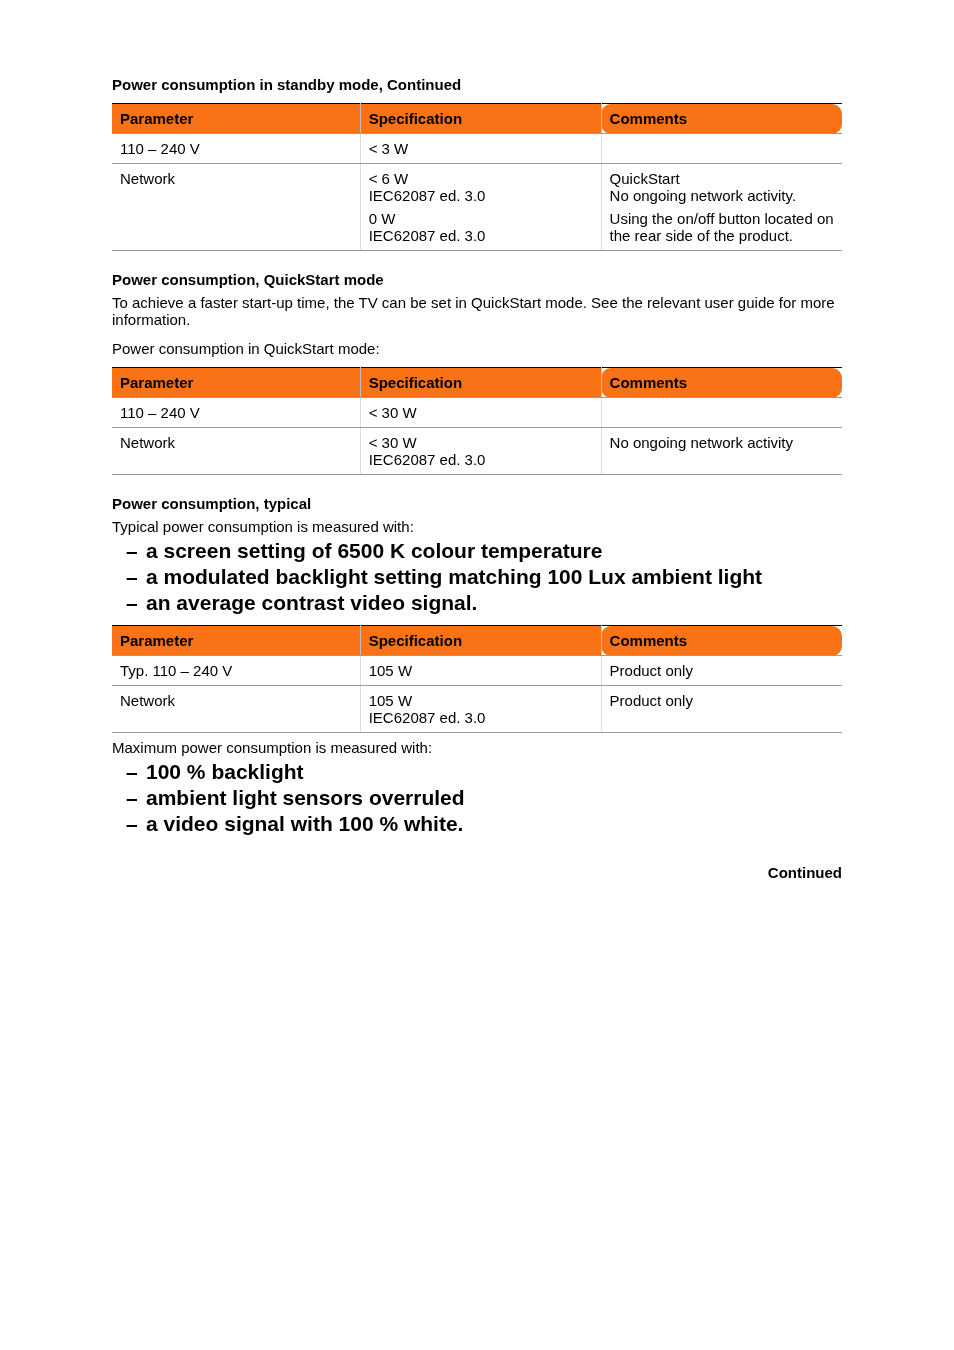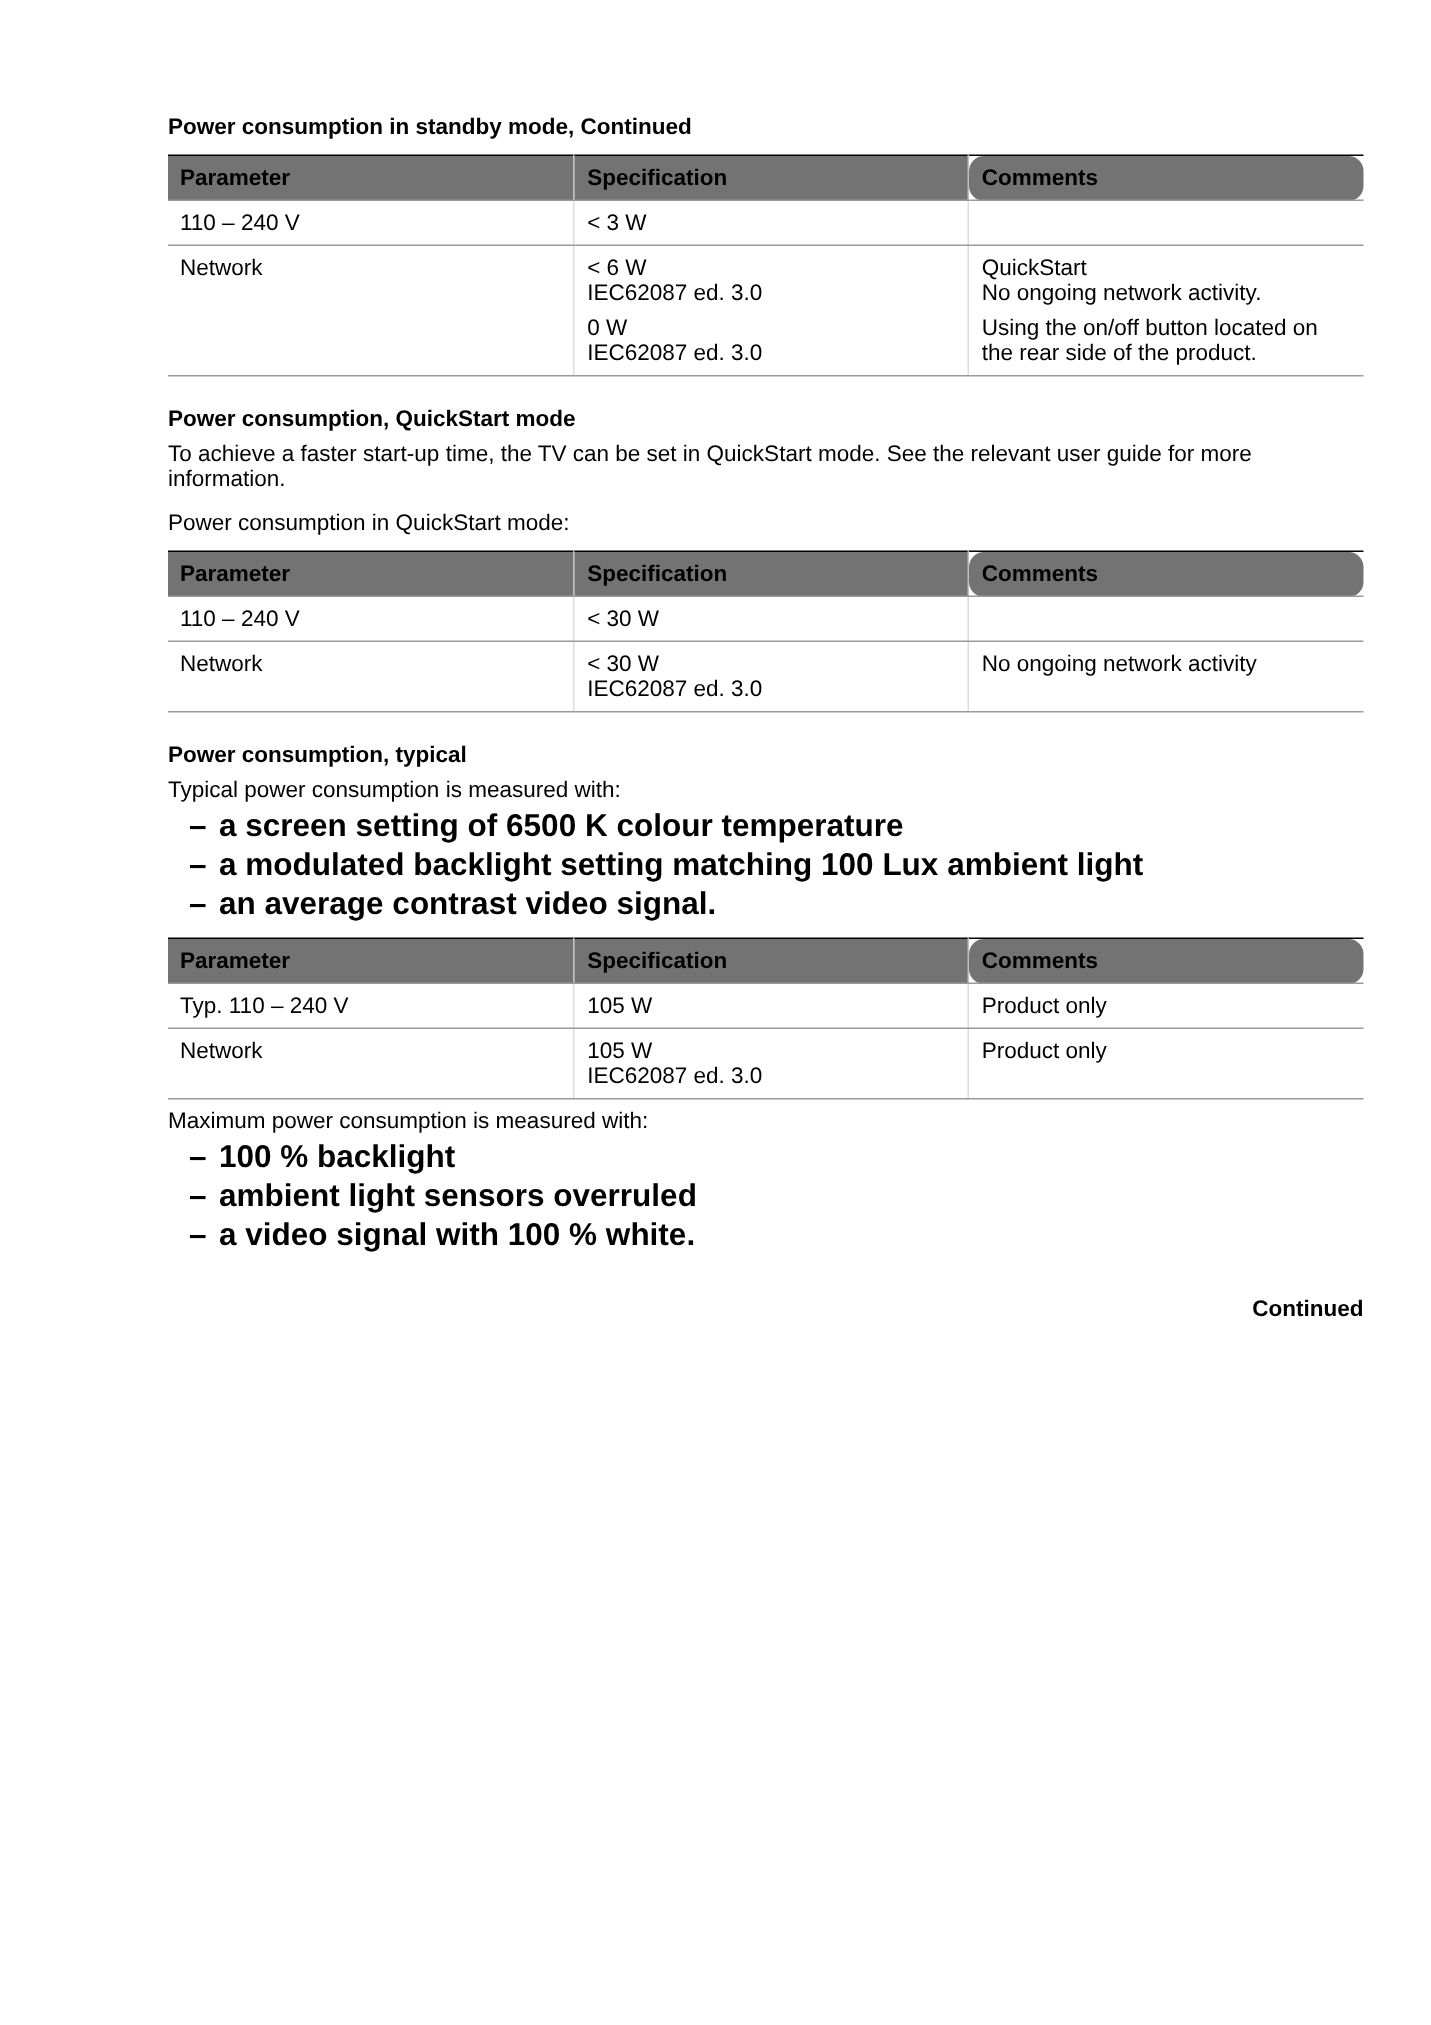--- a/index.html
+++ b/index.html
@@ -10,21 +10,21 @@
     width: 954px;
     height: 1350px;
     font-family: "Helvetica Neue", Helvetica, Arial, sans-serif;
     color: #000000;
   }
   .page {
     position: relative;
     width: 954px;
     height: 1350px;
     box-sizing: border-box;
-    padding: 76px 45px 0 112px; 
+    padding: 76px 112px 0 112px; 
   }
   .blk { margin: 0 0 4px 0; }
   .h1 {
     font-weight: 700;
     font-size: 15px;
     margin-top: 0;
   }
   .h2 {
     font-weight: 700;
     font-size: 15px;
@@ -69,21 +69,21 @@
     text-align: left;
     vertical-align: top;
     padding: 6px 8px 6px 8px;
     border-bottom: 1px solid #9a9a9a;
   }
   
   table.spec tr:first-child th {
     border-top: 1.5px solid #000000;
   }
   table.spec thead th {
-    background: #737373;
+    background: #f97316;
     font-weight: 700;
     border-left: 1px solid #bfbfbf;
     border-right: 1px solid #bfbfbf;
   }
   table.spec thead th:first-child { border-left: none; }
   table.spec thead th:last-child  { border-right: none; border-radius: 10px; }
   
   table.spec tbody td {
     border-left: 1px solid #dcdcdc;
     border-right: 1px solid #dcdcdc;

